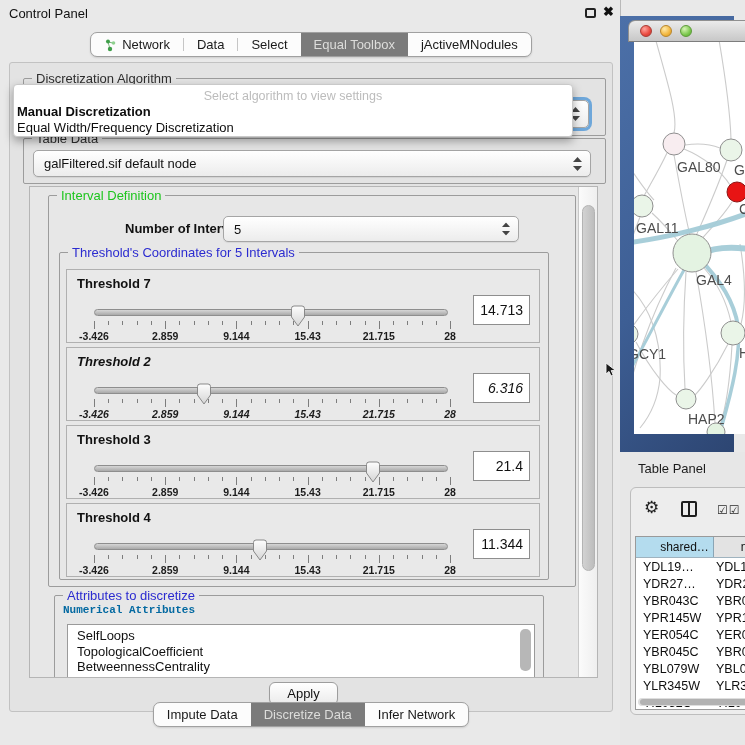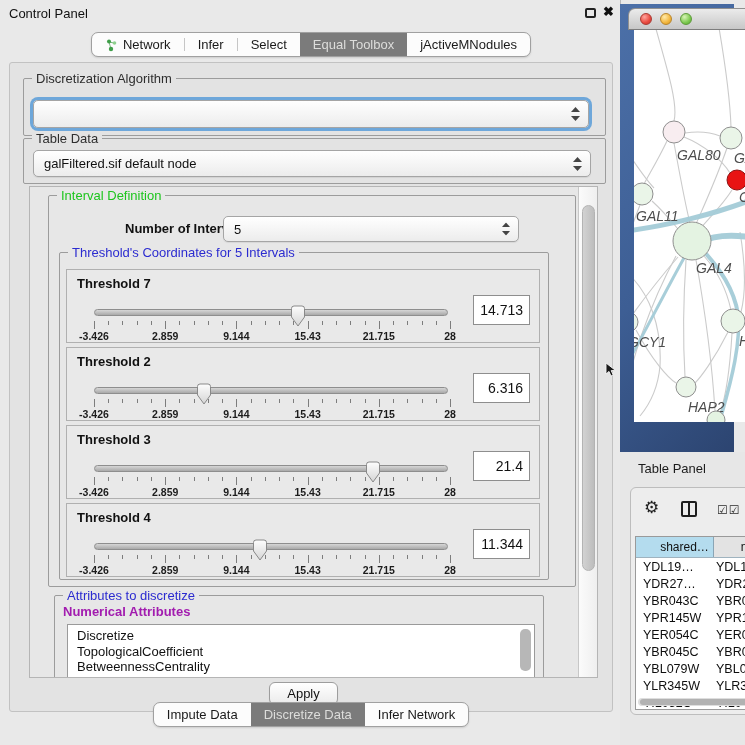--- a/index.html
+++ b/index.html
@@ -59,33 +59,33 @@
   .th-thumb{position:absolute;top:-5px;width:16px;height:22px;margin-left:-8px;}
   .th-ticks{position:absolute;left:27px;top:51px;width:356px;height:10px;}
   .th-tick{position:absolute;top:0;width:1px;height:4px;background:#7d7d7d;}
   .th-tick.major{height:8px;}
   .th-ticklabels{position:absolute;left:27px;top:60px;width:356px;height:12px;font-size:10.5px;font-weight:bold;color:#1c1c1c;}
   .th-tl{position:absolute;transform:translateX(-50%);white-space:nowrap;}
   .th-val{position:absolute;right:9px;top:25px;width:57px;height:30px;background:#fff;border:1px solid #8e8e8e;
     font-size:14px;color:#111;display:flex;align-items:center;justify-content:flex-end;padding-right:6px;}
 
   
-  .attr-sub{position:absolute;left:8px;top:8px;font-size:13px;font-weight:bold;color:#a21caf;}
+  .attr-sub{position:absolute;left:8px;top:8px;font-size:11px;font-weight:bold;color:#0369a1;font-family:Liberation Mono, monospace;}
   .attr-list{position:absolute;left:12px;top:28px;width:468px;height:110px;background:#fff;border:1px solid #9a9a9a;
     font-size:13px;color:#111;padding:3px 0 0 9px;line-height:15.5px;}
   .attr-scroll{position:absolute;right:3px;top:4px;width:11px;height:42px;border-radius:5px;background:#b7b7b7;}
 
   .apply-btn{position:absolute;left:268px;top:682px;width:69px;height:23px;border:1px solid #9d9d9d;border-radius:6px;
     background:linear-gradient(#ffffff,#ebebeb);font-size:13px;color:#111;display:flex;align-items:center;justify-content:center;
     box-shadow:0 1px 1px rgba(0,0,0,.1);}
 
   
   .right-region{position:absolute;left:620px;top:0;width:125px;height:745px;}
-  .net-frame{position:absolute;left:0;top:4px;width:114px;height:452px;
-    background:linear-gradient(135deg,#4c70a8 0%,#3d5e94 55%,#2c4470 100%);font-style:italic;}
+  .net-frame{position:absolute;left:0;top:16px;width:114px;height:452px;
+    background:linear-gradient(135deg,#4c70a8 0%,#3d5e94 55%,#2c4470 100%);}
   .mac-titlebar{position:absolute;left:8px;top:4px;width:130px;height:22px;border-radius:7px 7px 0 0;
     background:linear-gradient(#ebebeb,#c7c7c7);border:1px solid #909090;border-bottom-color:#7d7d7d;
     display:flex;align-items:center;gap:8px;padding-left:11px;}
   .light{width:12px;height:12px;border-radius:50%;}
   .light.red{background:radial-gradient(circle at 35% 30%,#ffa49d,#e9493e 60%,#c23a31);border:1px solid #a93a33;}
   .light.yellow{background:radial-gradient(circle at 35% 30%,#ffeaa9,#f2b63e 60%,#d69420);border:1px solid #b8862c;}
   .light.green{background:radial-gradient(circle at 35% 30%,#d8f4b6,#7cc94f 60%,#58a631);border:1px solid #5d9b3a;}
   .net-canvas{position:absolute;left:14px;top:26px;width:120px;height:392px;background:#fff;overflow:hidden;}
 
   .tp-region{position:absolute;left:0;top:452px;width:125px;height:293px;background:#e7e7e7;}
@@ -137,21 +137,21 @@
             <line x1="4" y1="4" x2="9" y2="5" stroke="#7ab57e" stroke-width="1"></line>
             <line x1="4" y1="4" x2="6" y2="11" stroke="#7ab57e" stroke-width="1"></line>
             <circle cx="4" cy="3.5" r="2" fill="#3f9e49"></circle>
             <circle cx="9.5" cy="5" r="1.8" fill="#8fd18f"></circle>
             <circle cx="6" cy="11" r="2.2" fill="#3f9e49"></circle>
           </svg>
           <span>Network</span>
         </div>
         <div class="tabsep"></div>
         <div class="tab">
-            <span>Infer</span>
+            <span>Data</span>
           </div>
         <div class="tabsep"></div>
         <div class="tab">
             <span>Select</span>
           </div>
         <div class="tab selected">
             <span>Equal Toolbox</span>
           </div>
         <div class="tab">
             <span>jActiveMNodules</span>
@@ -179,20 +179,25 @@
     <div class="combo" style="left:32px;top:150px;width:558px;height:27px;">
       <span>galFiltered.sif default node</span>
       <span class="arrows">
         <svg width="9" height="14" viewBox="0 0 9 14">
             <polygon points="4.5,0 9,5 0,5" fill="#444"></polygon>
             <polygon points="0,9 9,9 4.5,14" fill="#444"></polygon>
           </svg>
       </span>
     </div>
 
+    <div class="algo-popup">
+      <div class="algo-hint">Select algorithm to view settings</div>
+      <div class="algo-opt b">Manual Discretization</div>
+      <div class="algo-opt r">Equal Width/Frequency Discretization</div>
+    </div>
 
     <div class="scrollpanel">
 
       <div class="groupbox" style="left:18px;top:8px;width:528px;height:392px;">
         <span class="legend green">Interval Definition</span>
         <div class="num-label" style="left:76px;top:25px;">Number of Intervals</div>
         <div class="combo" style="left:174px;top:20px;width:296px;height:26px;">
           <span>5</span>
           <span class="arrows">
             <svg width="8" height="13" viewBox="0 0 8 13">
@@ -243,21 +248,21 @@
                 <div class="th-ticklabels">
                   <span class="th-tl" style="left:0%">-3.426</span>
                   <span class="th-tl" style="left:20%">2.859</span>
                   <span class="th-tl" style="left:40%">9.144</span>
                   <span class="th-tl" style="left:60%">15.43</span>
                   <span class="th-tl" style="left:80%">21.715</span>
                   <span class="th-tl" style="left:100%">28</span>
                 </div>
                 <div class="th-val">14.713</div>
               </div>
-              <div class="th-row" style="top: 94px;">
+              <div class="th-row" style="top: 94px; font-style: italic;">
                 <div class="th-label">Threshold 2</div>
                 <div class="th-track">
                   <svg class="th-thumb" style="left:30.999809075287978%" viewBox="0 0 16 22">
                     <path d="M1.5,3.5 Q1.5,1 4,1 L12,1 Q14.5,1 14.5,3.5 L14.5,12 L8,21 L1.5,12 Z" fill="url(#thumbgrad)" stroke="#898989" stroke-width="1"></path>
                   </svg>
                 </div>
                 <div class="th-ticks">
                   <div class="th-tick major" style="left:0%"></div>
                   <div class="th-tick" style="left:4%"></div>
                   <div class="th-tick" style="left:8%"></div>
@@ -387,21 +392,21 @@
               </div>
             </div>
         </div>
       </div>
 
       <div class="groupbox" style="left:24px;top:408px;width:490px;height:140px;">
         <span class="legend blue" style="background:#e7e7e7;">Attributes to discretize</span>
         <div class="attr-sub">Numerical Attributes</div>
         <div class="attr-list">
           <div id="attr-items">
-              <div>Discretize</div>
+              <div>SelfLoops</div>
               <div>TopologicalCoefficient</div>
               <div>BetweennessCentrality</div>
             </div>
           <div class="attr-scroll"></div>
         </div>
       </div>
 
       <div class="vscroll">
         <div class="thumb"></div>
       </div>

